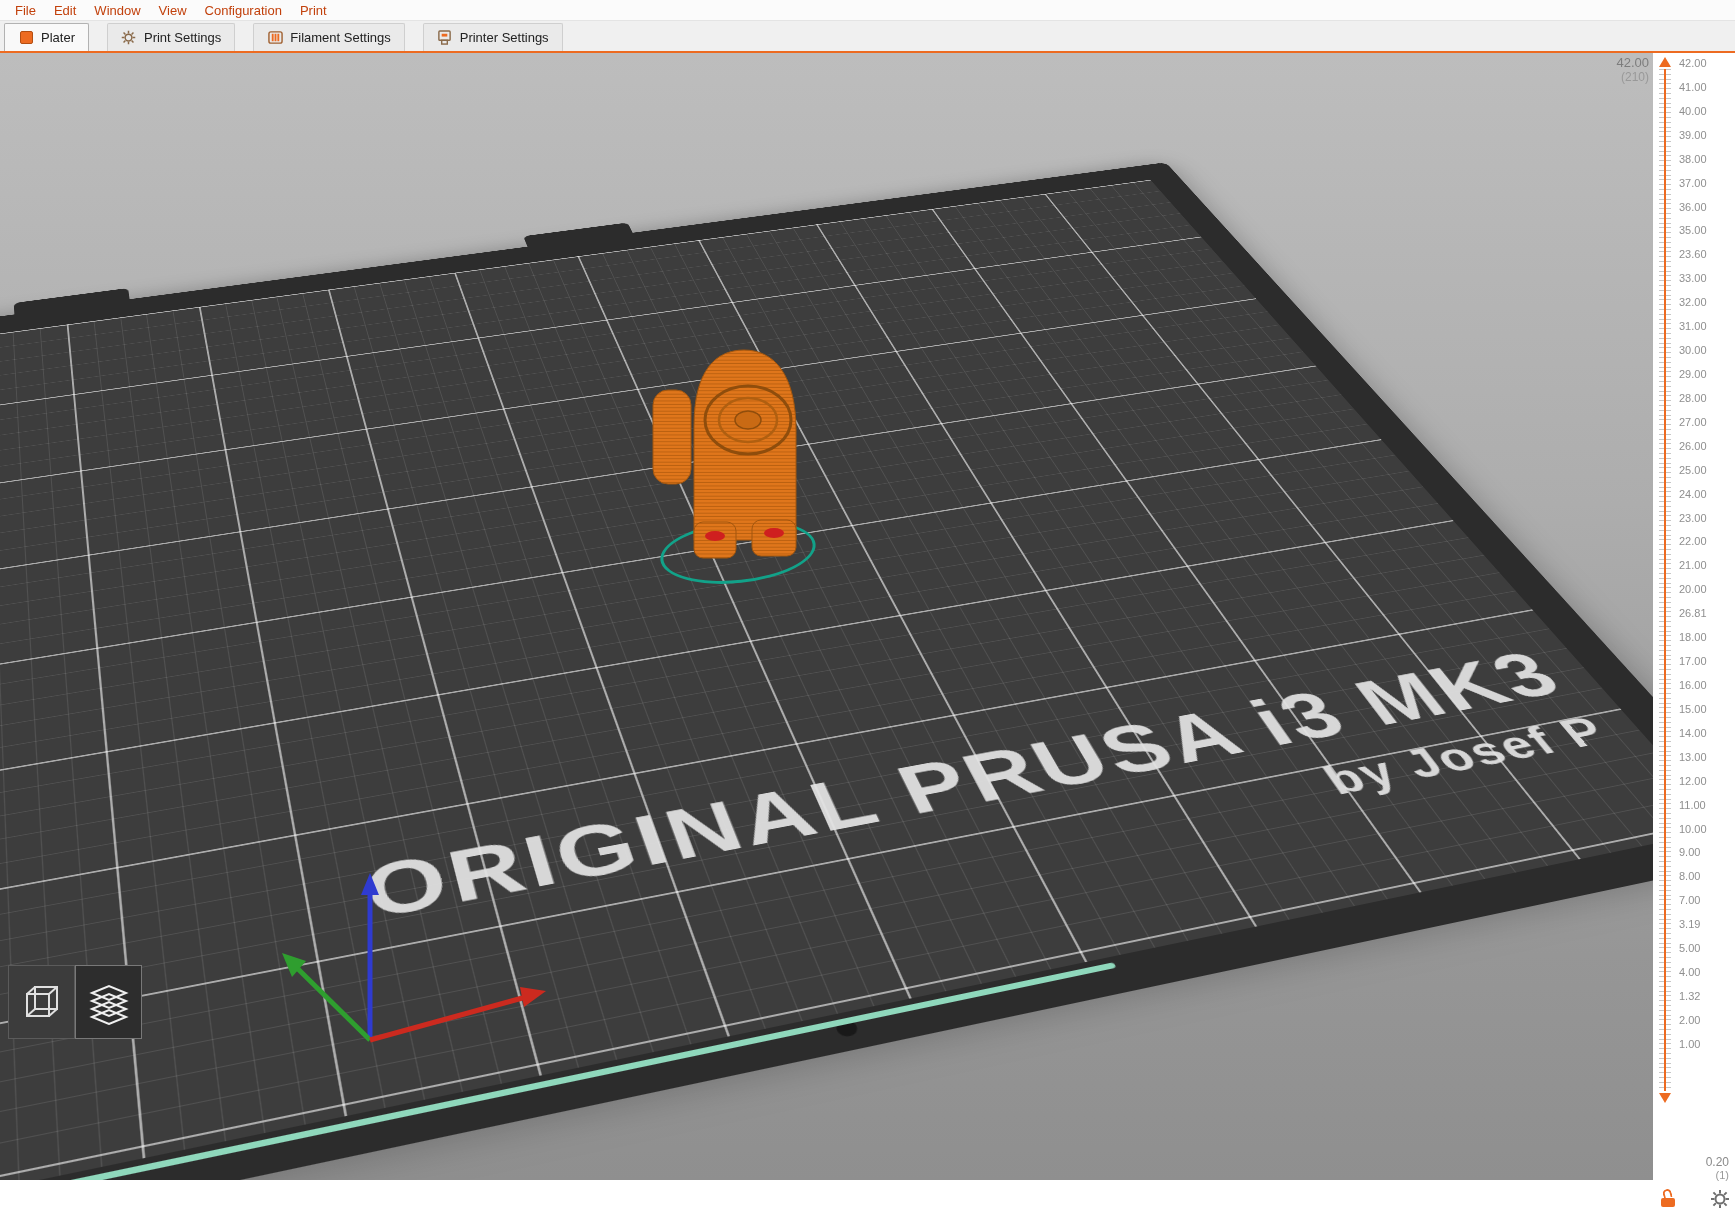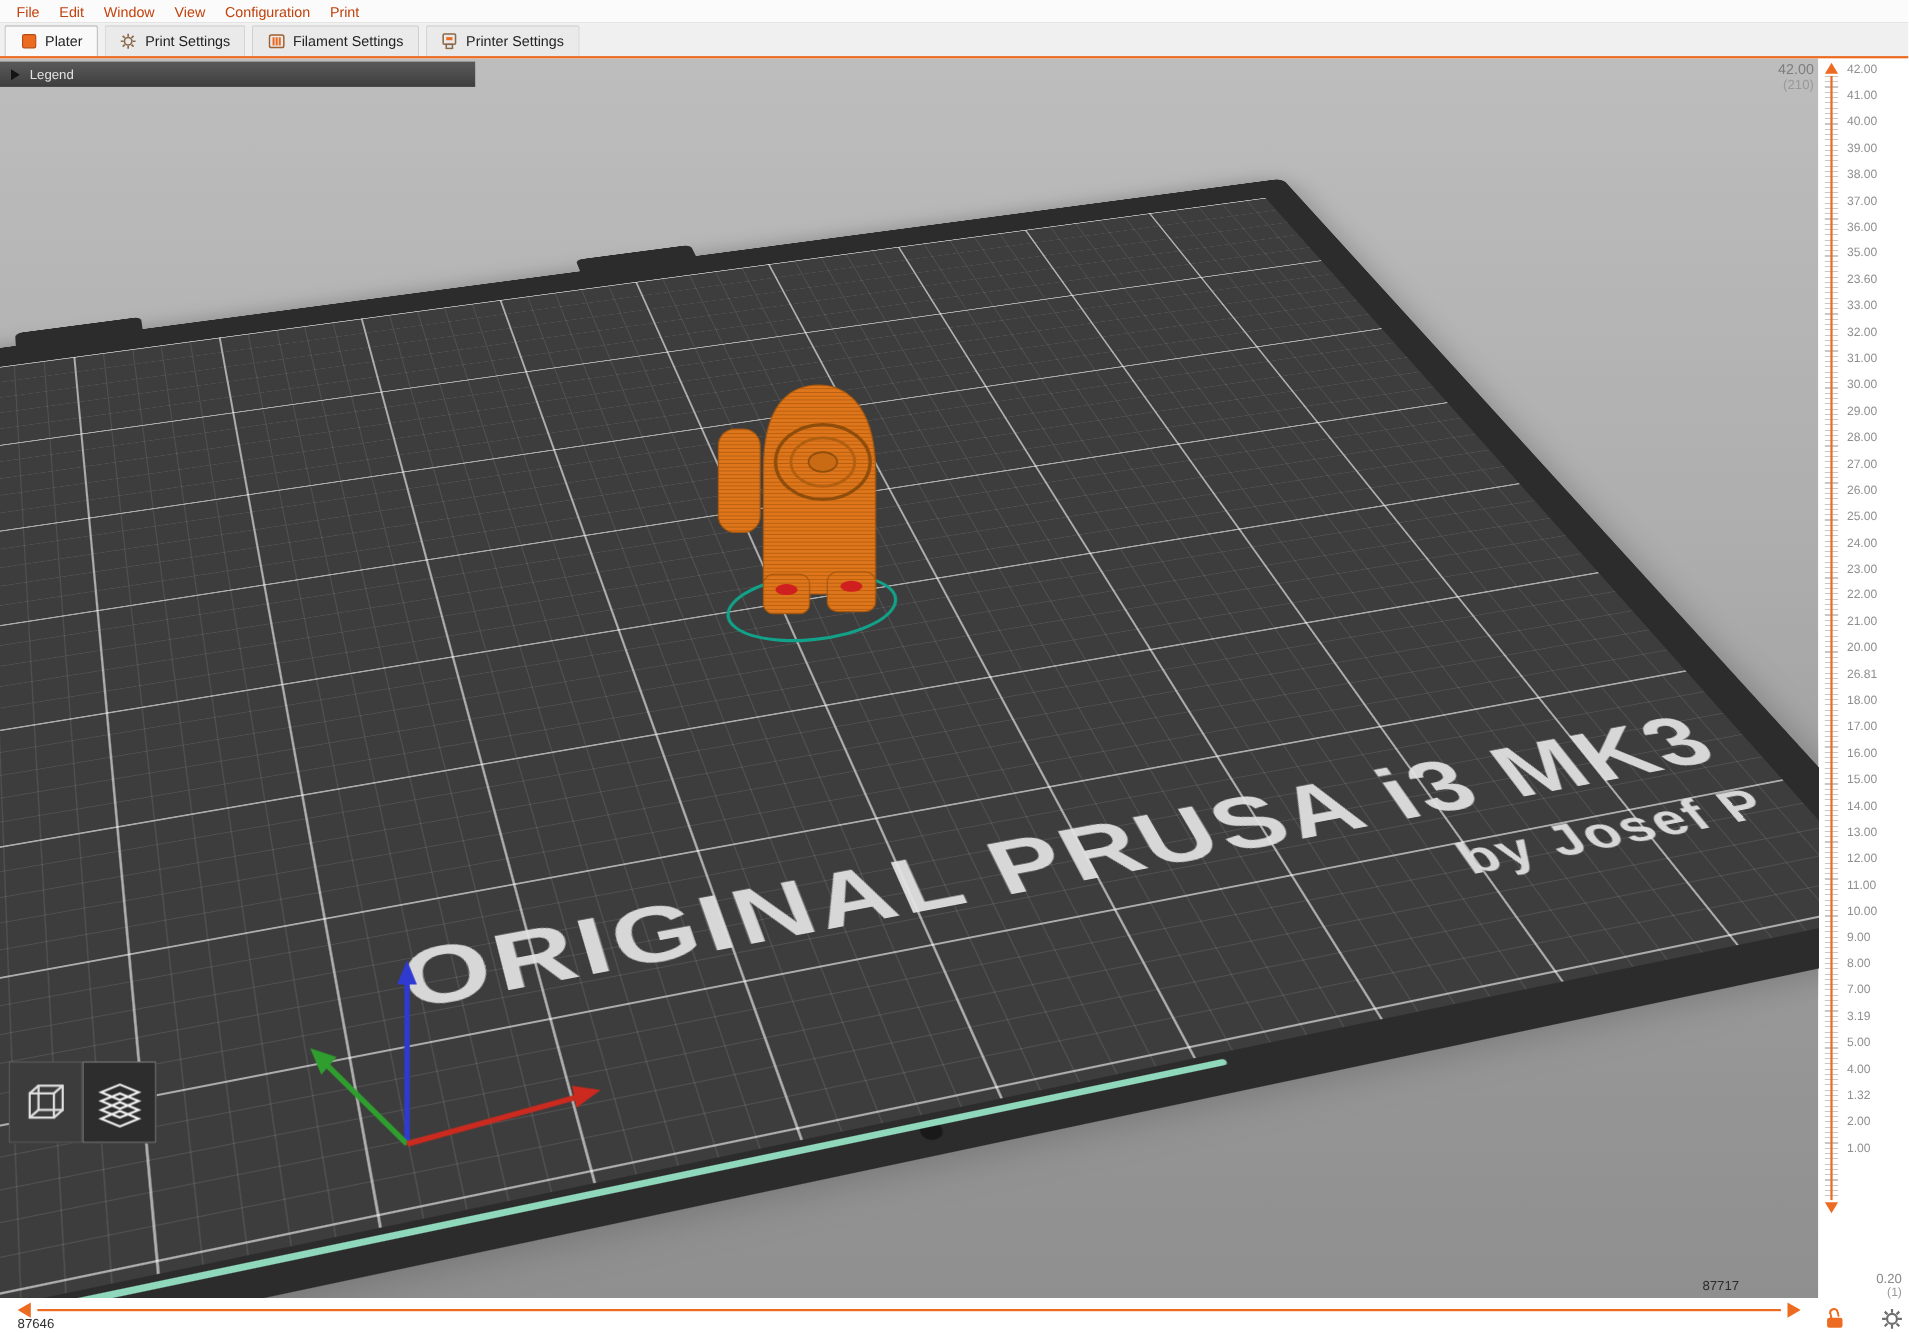--- a/index.html
+++ b/index.html
@@ -5,21 +5,21 @@
   * { margin:0; padding:0; box-sizing:border-box; }
   html,body { width:1735px; height:1212px; overflow:hidden; font-family:"Liberation Sans", sans-serif; background:#fff; }
   .app { position:relative; width:1735px; height:1212px; }
 
   
   .menubar { position:absolute; top:0; left:0; right:0; height:21px; background:#fbfbfb; border-bottom:1px solid #e4e4e4; display:flex; align-items:center; padding-left:6px; z-index:40; }
   .menu-item { font-size:13px; color:#c2410c; padding:0 9px; line-height:21px; cursor:default; }
 
   
   .tabbar { position:absolute; top:21px; left:0; right:0; height:32px; background:#f0f0f0; border-bottom:2px solid #ED6B21; display:flex; align-items:flex-end; padding-left:4px; z-index:40; }
-  .tab { display:flex; align-items:center; gap:7px; height:28px; padding:0 13px; margin-right:6px; font-size:13px; color:#222; background:#eaeaea; border:1px solid #cfcfcf; border-bottom:none; border-radius:2px 2px 0 0; cursor:default; }
+  .tab { display:flex; align-items:center; gap:7px; height:28px; padding:0 13px; margin-right:18px; font-size:13px; color:#222; background:#eaeaea; border:1px solid #cfcfcf; border-bottom:none; border-radius:2px 2px 0 0; cursor:default; }
   .tab.selected { background:#f9f9f9; border-color:#b2b2b2; }
   .tab-icon { display:inline-flex; width:16px; height:16px; align-items:center; justify-content:center; }
   .plater-sq { width:13px; height:13px; background:#ED6B21; border:1px solid #b34e12; border-radius:2px; }
 
   
   .viewport { position:absolute; top:53px; left:0; right:82px; bottom:32px; overflow:hidden;
     background:linear-gradient(180deg,#bdbdbd 0%, #adadad 40%, #969696 80%, #8f8f8f 100%); }
 
   
   .legend-bar { position:absolute; top:3px; left:0; width:432px; height:23px; background:linear-gradient(#5a5a5a,#3e3e3e); display:flex; align-items:center; gap:9px; padding-left:10px; z-index:30; }
@@ -143,24 +143,20 @@
             <rect x="5" y="11" width="6" height="4" fill="none" stroke="#8a6a4a" stroke-width="1.5"></rect>
             <rect x="5" y="4" width="6" height="3" fill="#ED6B21"></rect>
           </svg>
       </span>
       <span>Printer Settings</span>
     </div>
   </div>
 
   <div class="viewport">
 
-    <div class="legend-bar">
-      <span class="legend-tri"></span>
-      <span class="legend-label">Legend</span>
-    </div>
 
     <div class="bed-wrap">
       <div class="bed-frame">
         <div class="bed-tab t1"></div>
         <div class="bed-tab t2"></div>
 
         <div class="bed-hole" style="right:60px; top:70px;"></div>
         <div class="bed-hole" style="left:46%; bottom:14px;"></div>
         <div class="bed-hole" style="right:40px; bottom:40%;"></div>
         <div class="bed-grid"></div>
@@ -347,21 +343,14 @@
         <svg width="20" height="20" viewBox="0 0 20 20">
             <g stroke="#6f6f6f" stroke-width="2" fill="none">
               <circle cx="10" cy="10" r="4.5"></circle>
               <path d="M10 1v3.5M10 15.5V19M1 10h3.5M15.5 10H19M3.4 3.4l2.5 2.5M14.1 14.1l2.5 2.5M16.6 3.4l-2.5 2.5M5.9 14.1l-2.5 2.5"></path>
             </g>
           </svg>
       </div>
     </div>
   </div>
 
-  <div class="hstrip">
-    <div class="h-max-label">87717</div>
-    <div class="h-arrow-left"></div>
-    <div class="hline"></div>
-    <div class="h-arrow-right"></div>
-    <div class="h-min-label">87646</div>
-  </div>
 
 </div>
 
 </body></html>

